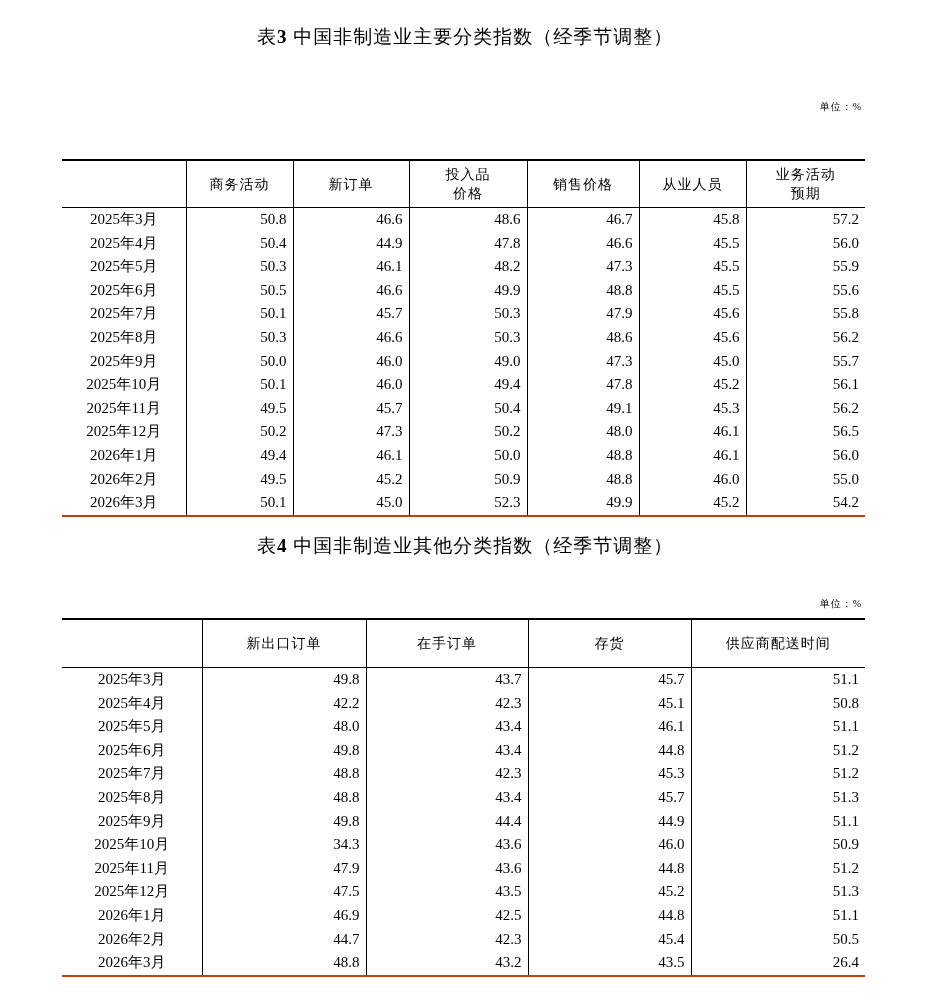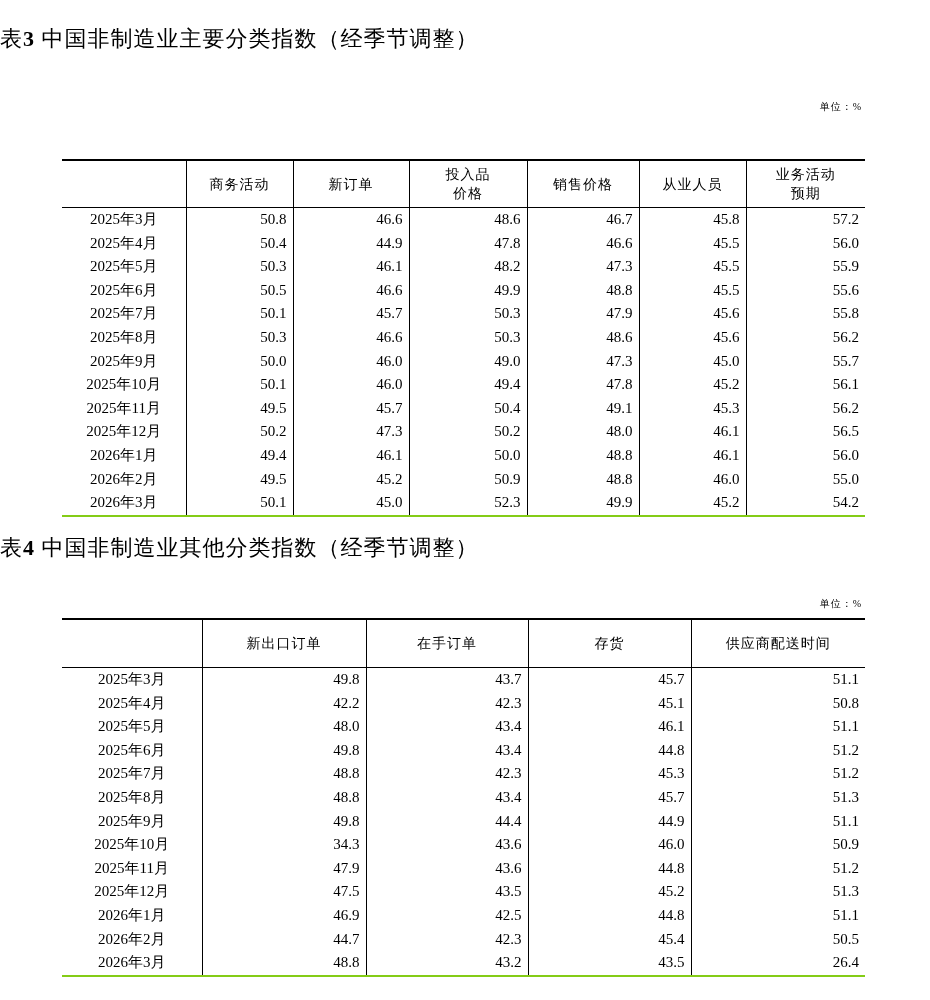--- a/index.html
+++ b/index.html
@@ -12,22 +12,22 @@
       height: 1000px;
       position: relative;
       font-family: "Liberation Serif", "DejaVu Serif", serif;
       color: #000;
       overflow: hidden;
     }
     .title {
       position: absolute;
       left: 0;
       width: 930px;
-      text-align: left;
-      font-size: 22px;
+      text-align: center;
+      font-size: 19px;
       letter-spacing: 1px;
     }
     .title b { font-weight: bold; }
     .unit {
       position: absolute;
       right: 68px;
       font-size: 10px;
       letter-spacing: 1px;
     }
     table.data {
@@ -58,21 +58,21 @@
       height: 23.6px;
       line-height: 23.6px;
       text-align: right;
       padding-right: 6px;
     }
     table.data tbody td.month {
       text-align: center;
       padding-right: 0;
     }
     table.data tbody tr:last-child td {
-      border-bottom: 2px solid #84cc16;
+      border-bottom: 2px solid #c2410c;
     }
     #t3 { top: 121px; margin-top: 38px; }
     #t3 thead th { height: 46px; }
     #t4 { top: 618px; }
     #t4 thead th { height: 47px; }
   </style>
 </head>
 <body>
 
 <div class="title" style="top:24px;">

